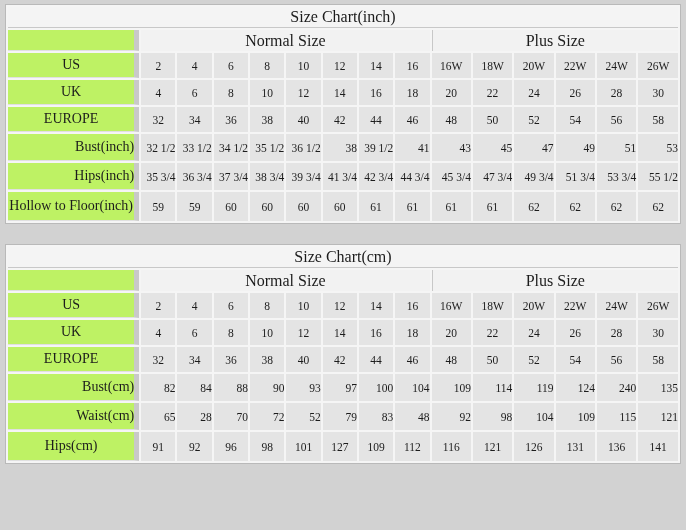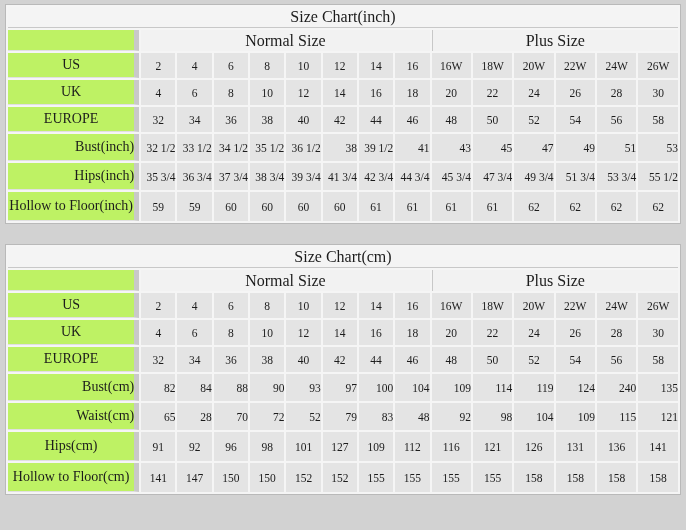--- a/index.html
+++ b/index.html
@@ -322,34 +322,17 @@
             <td class="data-cell">127</td>
             <td class="data-cell">109</td>
             <td class="data-cell">112</td>
             <td class="data-cell">116</td>
             <td class="data-cell">121</td>
             <td class="data-cell">126</td>
             <td class="data-cell">131</td>
             <td class="data-cell">136</td>
             <td class="data-cell">141</td>
           </tr>
-          <tr>
-            <td class="label-cell">Hollow to Floor(cm)</td>
-            <td class="data-cell">141</td>
-            <td class="data-cell">147</td>
-            <td class="data-cell">150</td>
-            <td class="data-cell">150</td>
-            <td class="data-cell">152</td>
-            <td class="data-cell">152</td>
-            <td class="data-cell">155</td>
-            <td class="data-cell">155</td>
-            <td class="data-cell">155</td>
-            <td class="data-cell">155</td>
-            <td class="data-cell">158</td>
-            <td class="data-cell">158</td>
-            <td class="data-cell">158</td>
-            <td class="data-cell">158</td>
-          </tr>
         </tbody>
     </table>
   </div>
 
 </div>
 
 </body></html>

